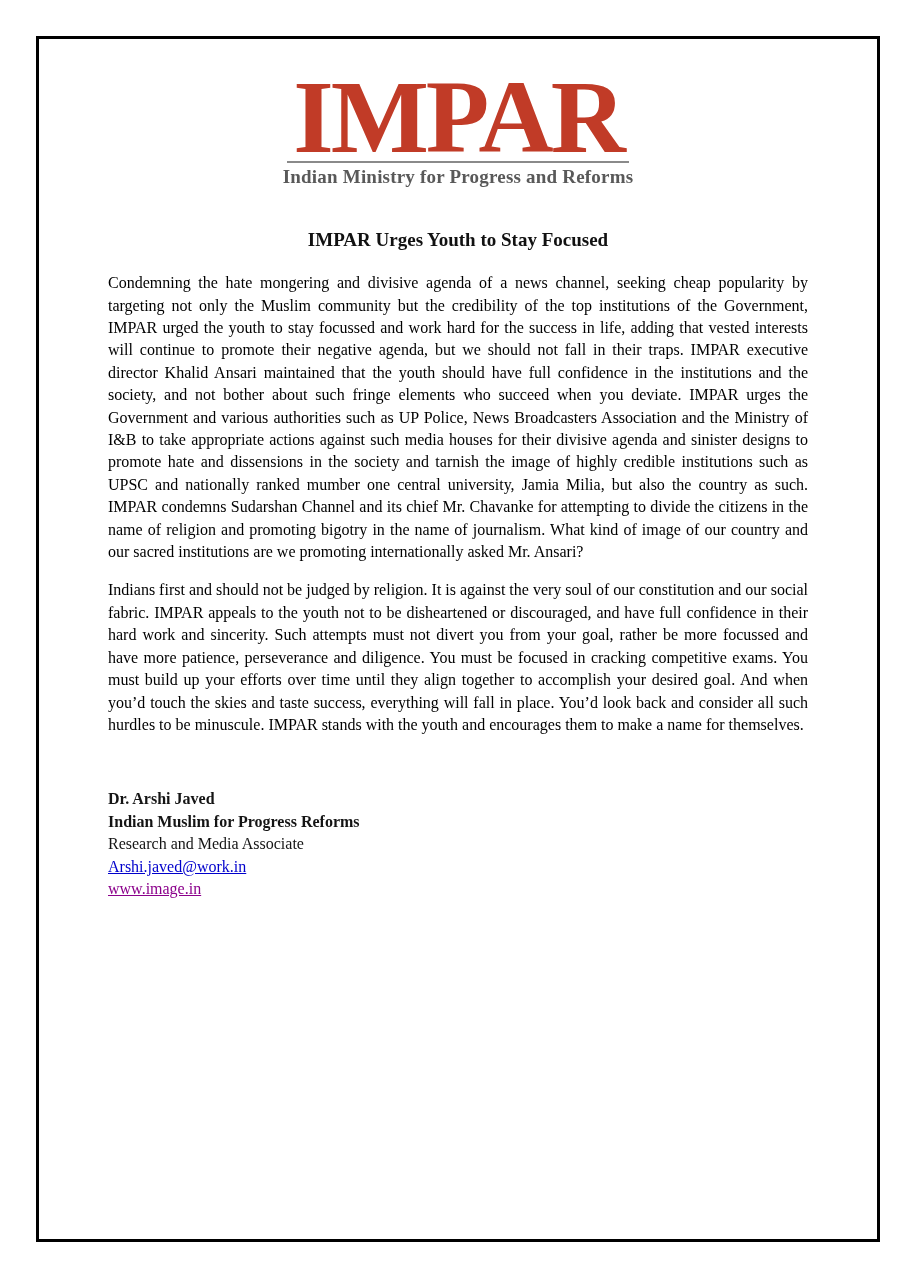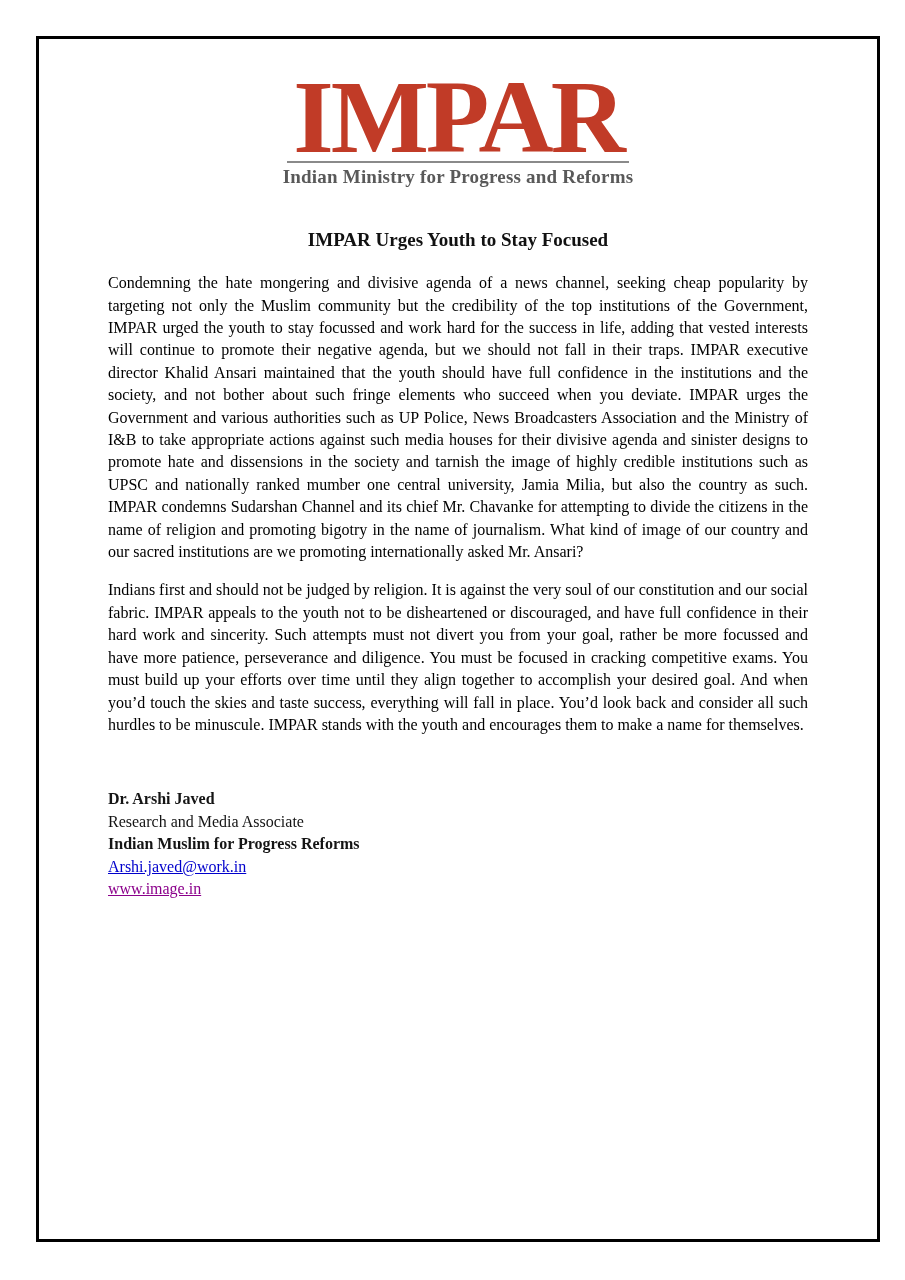--- a/index.html
+++ b/index.html
@@ -99,22 +99,22 @@
     </div>
 
     <div class="doc-title">IMPAR Urges Youth to Stay Focused</div>
 
     <p class="body-paragraph">Condemning the hate mongering and divisive agenda of a news channel, seeking cheap popularity by targeting not only the Muslim community but the credibility of the top institutions of the Government, IMPAR urged the youth to stay focussed and work hard for the success in life, adding that vested interests will continue to promote their negative agenda, but we should not fall in their traps. IMPAR executive director Khalid Ansari maintained that the youth should have full confidence in the institutions and the society, and not bother about such fringe elements who succeed when you deviate. IMPAR urges the Government and various authorities such as UP Police, News Broadcasters Association and the Ministry of I&amp;B to take appropriate actions against such media houses for their divisive agenda and sinister designs to promote hate and dissensions in the society and tarnish the image of highly credible institutions such as UPSC and nationally ranked mumber one central university, Jamia Milia, but also the country as such. IMPAR condemns Sudarshan Channel and its chief Mr. Chavanke for attempting to divide the citizens in the name of religion and promoting bigotry in the name of journalism. What kind of image of our country and our sacred institutions are we promoting internationally asked Mr. Ansari?</p>
 
     <p class="body-paragraph">Indians first and should not be judged by religion. It is against the very soul of our constitution and our social fabric. IMPAR appeals to the youth not to be disheartened or discouraged, and have full confidence in their hard work and sincerity. Such attempts must not divert you from your goal, rather be more focussed and have more patience, perseverance and diligence. You must be focused in cracking competitive exams. You must build up your efforts over time until they align together to accomplish your desired goal. And when you’d touch the skies and taste success, everything will fall in place. You’d look back and consider all such hurdles to be minuscule. IMPAR stands with the youth and encourages them to make a name for themselves.</p>
 
     <div class="signature">
       <span class="sig-line bold">Dr. Arshi Javed</span>
+      <span class="sig-line bold">Indian Muslim for Progress Reforms</span>
       <span class="sig-line">Research and Media Associate</span>
-      <span class="sig-line bold">Indian Muslim for Progress Reforms</span>
       <span class="sig-line">
         <a href="#" class="email-link">Arshi.javed@work.in</a>
       </span>
       <span class="sig-line">
         <a href="#" class="website-link">www.image.in</a>
       </span>
     </div>
 
   </div>
 </div>

